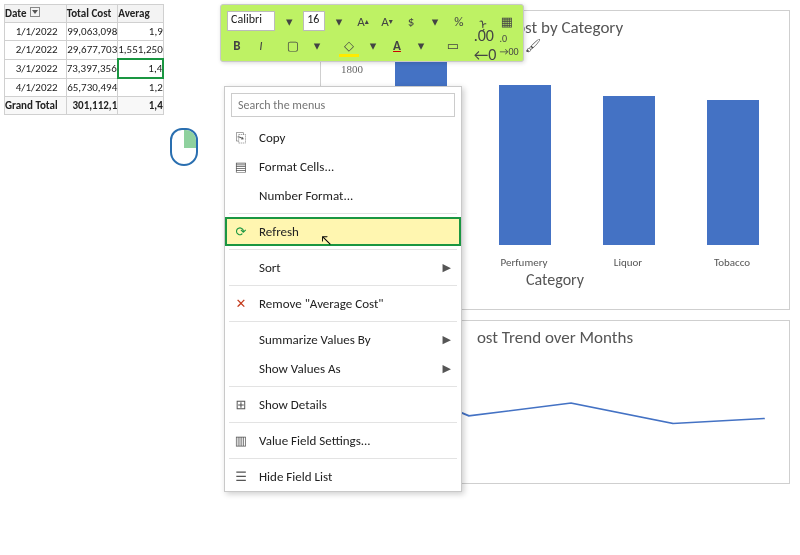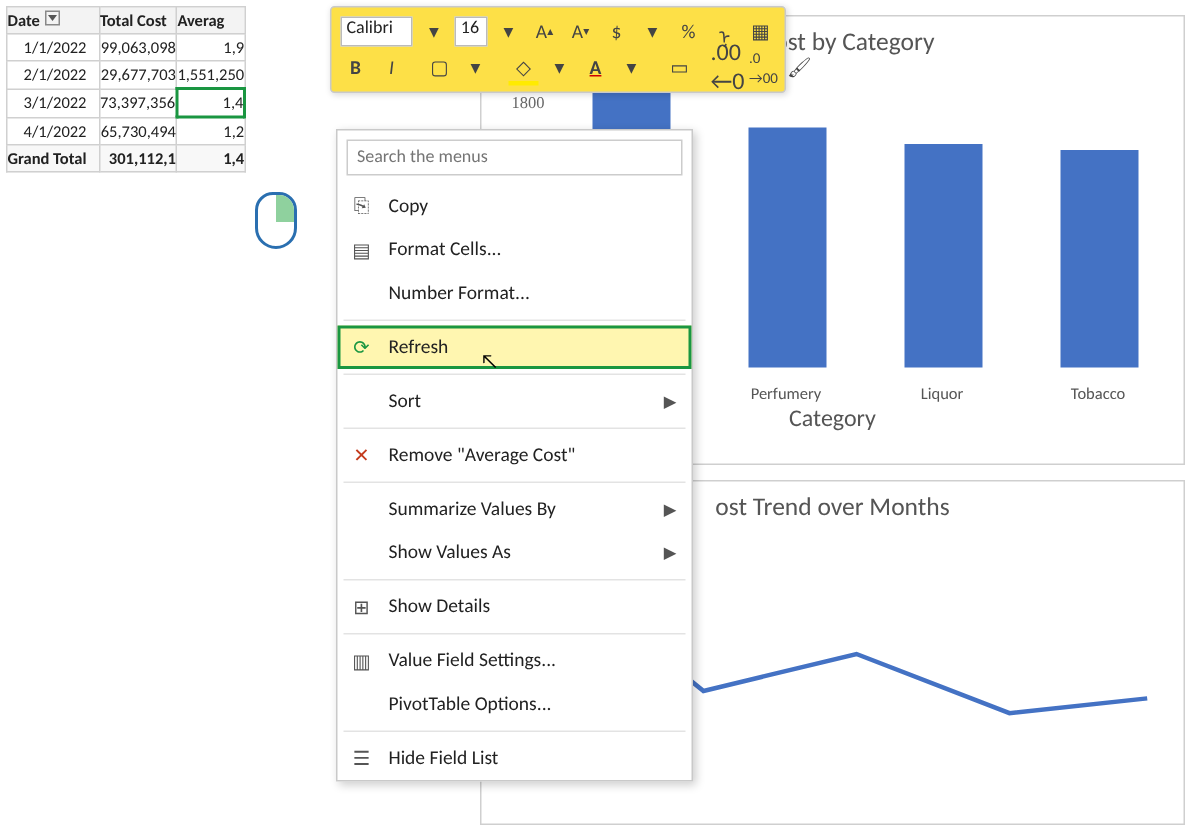--- a/index.html
+++ b/index.html
@@ -15,21 +15,21 @@
   .pivot .sel { border: 2px solid #1a9641; }
   .filter-dd { display:inline-block; width:10px; height:10px; border:1px solid #888; margin-left:4px; position:relative; }
   .filter-dd::after { content:""; position:absolute; left:1px; top:2px; border-left:3px solid transparent; border-right:3px solid transparent; border-top:4px solid #555; }
 
   
   .mouse-ico { position:absolute; left:170px; top:128px; width:28px; height:38px; border:2px solid #2a6fb0; border-radius:12px 12px 14px 14px; background:#fff; }
   .mouse-ico::before { content:""; position:absolute; left:50%; top:0; width:2px; height:18px; background:#2a6fb0; }
   .mouse-ico::after { content:""; position:absolute; right:0; top:0; width:50%; height:18px; background:#8fd19e; border-radius:0 10px 0 0; }
 
   
-  .mini-tb { position:absolute; left:220px; top:4px; width:304px; height:58px; background:#fde047; border:1px solid #c9c9c9; border-radius:3px; box-shadow:1px 1px 4px rgba(0,0,0,.15); padding:4px 6px; }
+  .mini-tb { position:absolute; left:220px; top:4px; width:304px; height:58px; background:#bef264; border:1px solid #c9c9c9; border-radius:3px; box-shadow:1px 1px 4px rgba(0,0,0,.15); padding:4px 6px; }
   .mini-row { display:flex; align-items:center; gap:4px; height:24px; }
   .mini-tb .ctl { display:inline-flex; align-items:center; justify-content:center; min-width:20px; height:20px; font-size:13px; color:#444; cursor:pointer; }
   .mini-tb select, .mini-tb .combo { border:1px solid #bbb; height:20px; font-size:12px; background:#fff; }
   .mini-tb .fontname { width:72px; padding:0 3px; }
   .mini-tb .fontsize { width:30px; padding:0 3px; }
   .dd-caret { width:8px; font-size:9px; color:#666; }
   .sep { width:1px; height:18px; background:#ddd; margin:0 2px; }
   .bold { font-weight:bold; }
   .ital { font-style:italic; }
   .fontcolor-a { color:#c00; font-weight:bold; text-decoration: underline; text-decoration-color:#c00; }
@@ -41,21 +41,21 @@
   .ctx li { display:flex; align-items:center; padding:7px 10px 7px 34px; position:relative; font-size:13px; color:#222; cursor:default; }
   .ctx li.sep-li { height:1px; padding:0; margin:3px 4px; background:#e3e3e3; }
   .ctx li .ico { position:absolute; left:8px; width:16px; height:16px; display:flex; align-items:center; justify-content:center; font-size:13px; color:#555; }
   .ctx li .arrow { position:absolute; right:10px; font-size:11px; color:#555; }
   .ctx li.hl { background:#fff6b0; outline:2px solid #1a9641; outline-offset:-2px; }
   .cursor-ptr { position:absolute; left:320px; top:232px; font-size:14px; color:#000; pointer-events:none; }
 
   
   .chart-box { position:absolute; border:1px solid #cfcfcf; background:#fff; }
   .chart1 { left:320px; top:10px; width:470px; height:300px; }
-  .chart2 { left:320px; top:320px; width:470px; height:230px; }
+  .chart2 { left:320px; top:320px; width:470px; height:164px; }
   .chart-title { text-align:center; font-size:17px; color:#555; padding:6px 0; font-weight:500; }
   .plot1 { position:absolute; left:46px; right:14px; top:46px; bottom:64px; }
   .ytick1 { position:absolute; left:20px; font-size:11px; color:#666; transform:translateY(-50%);font-family:Liberation Serif, serif; }
   .bar { position:absolute; bottom:0; width:52px; background:#4472c4; }
   .xcat1 { position:absolute; bottom:40px; font-size:11px; color:#555; text-align:center; width:70px; }
   .xaxis1 { position:absolute; bottom:20px; left:0; right:0; text-align:center; font-size:16px; color:#555; }
 
   .plot2 { position:absolute; left:46px; right:14px; top:46px; bottom:44px; }
   .plot2 svg { width:100%; height:100%; }
 </style>
@@ -199,23 +199,20 @@
     <li class="sep-li"></li>
     <li>
         <span class="ico">⊞</span>
         <span>Show Details</span>
       </li>
     <li class="sep-li"></li>
     <li>
         <span class="ico">▥</span>
         <span>Value Field Settings...</span>
       </li>
-    <li>
-        <span>PivotTable Options...</span>
-      </li>
     <li class="sep-li"></li>
     <li>
         <span class="ico">☰</span>
         <span>Hide Field List</span>
       </li>
   </ul>
 </div>
 <span class="cursor-ptr">↖</span>
 
 </body></html>

